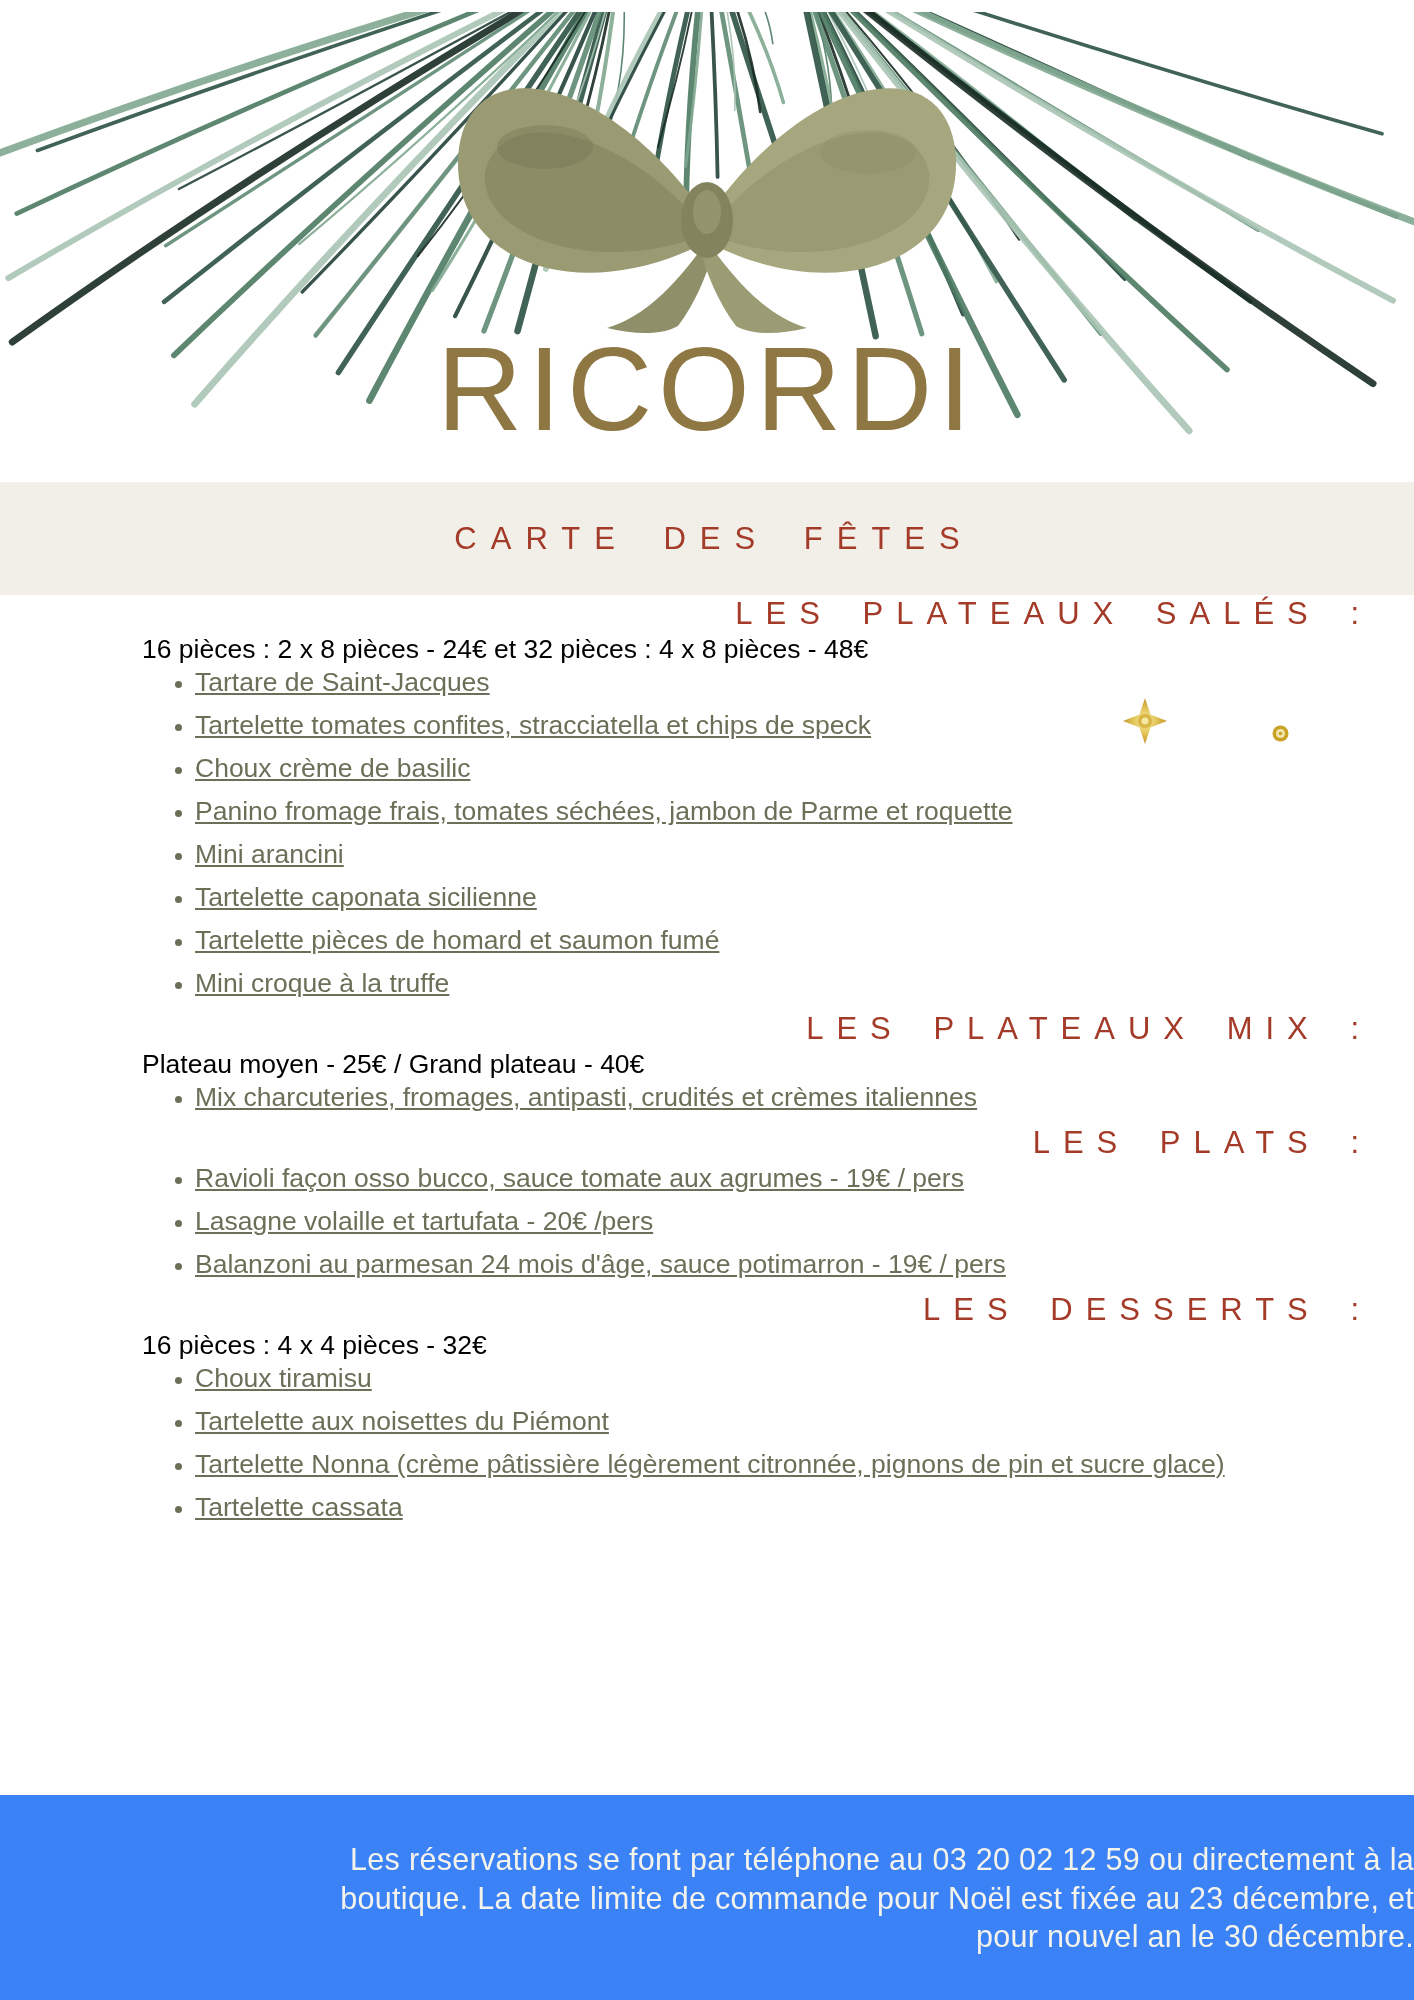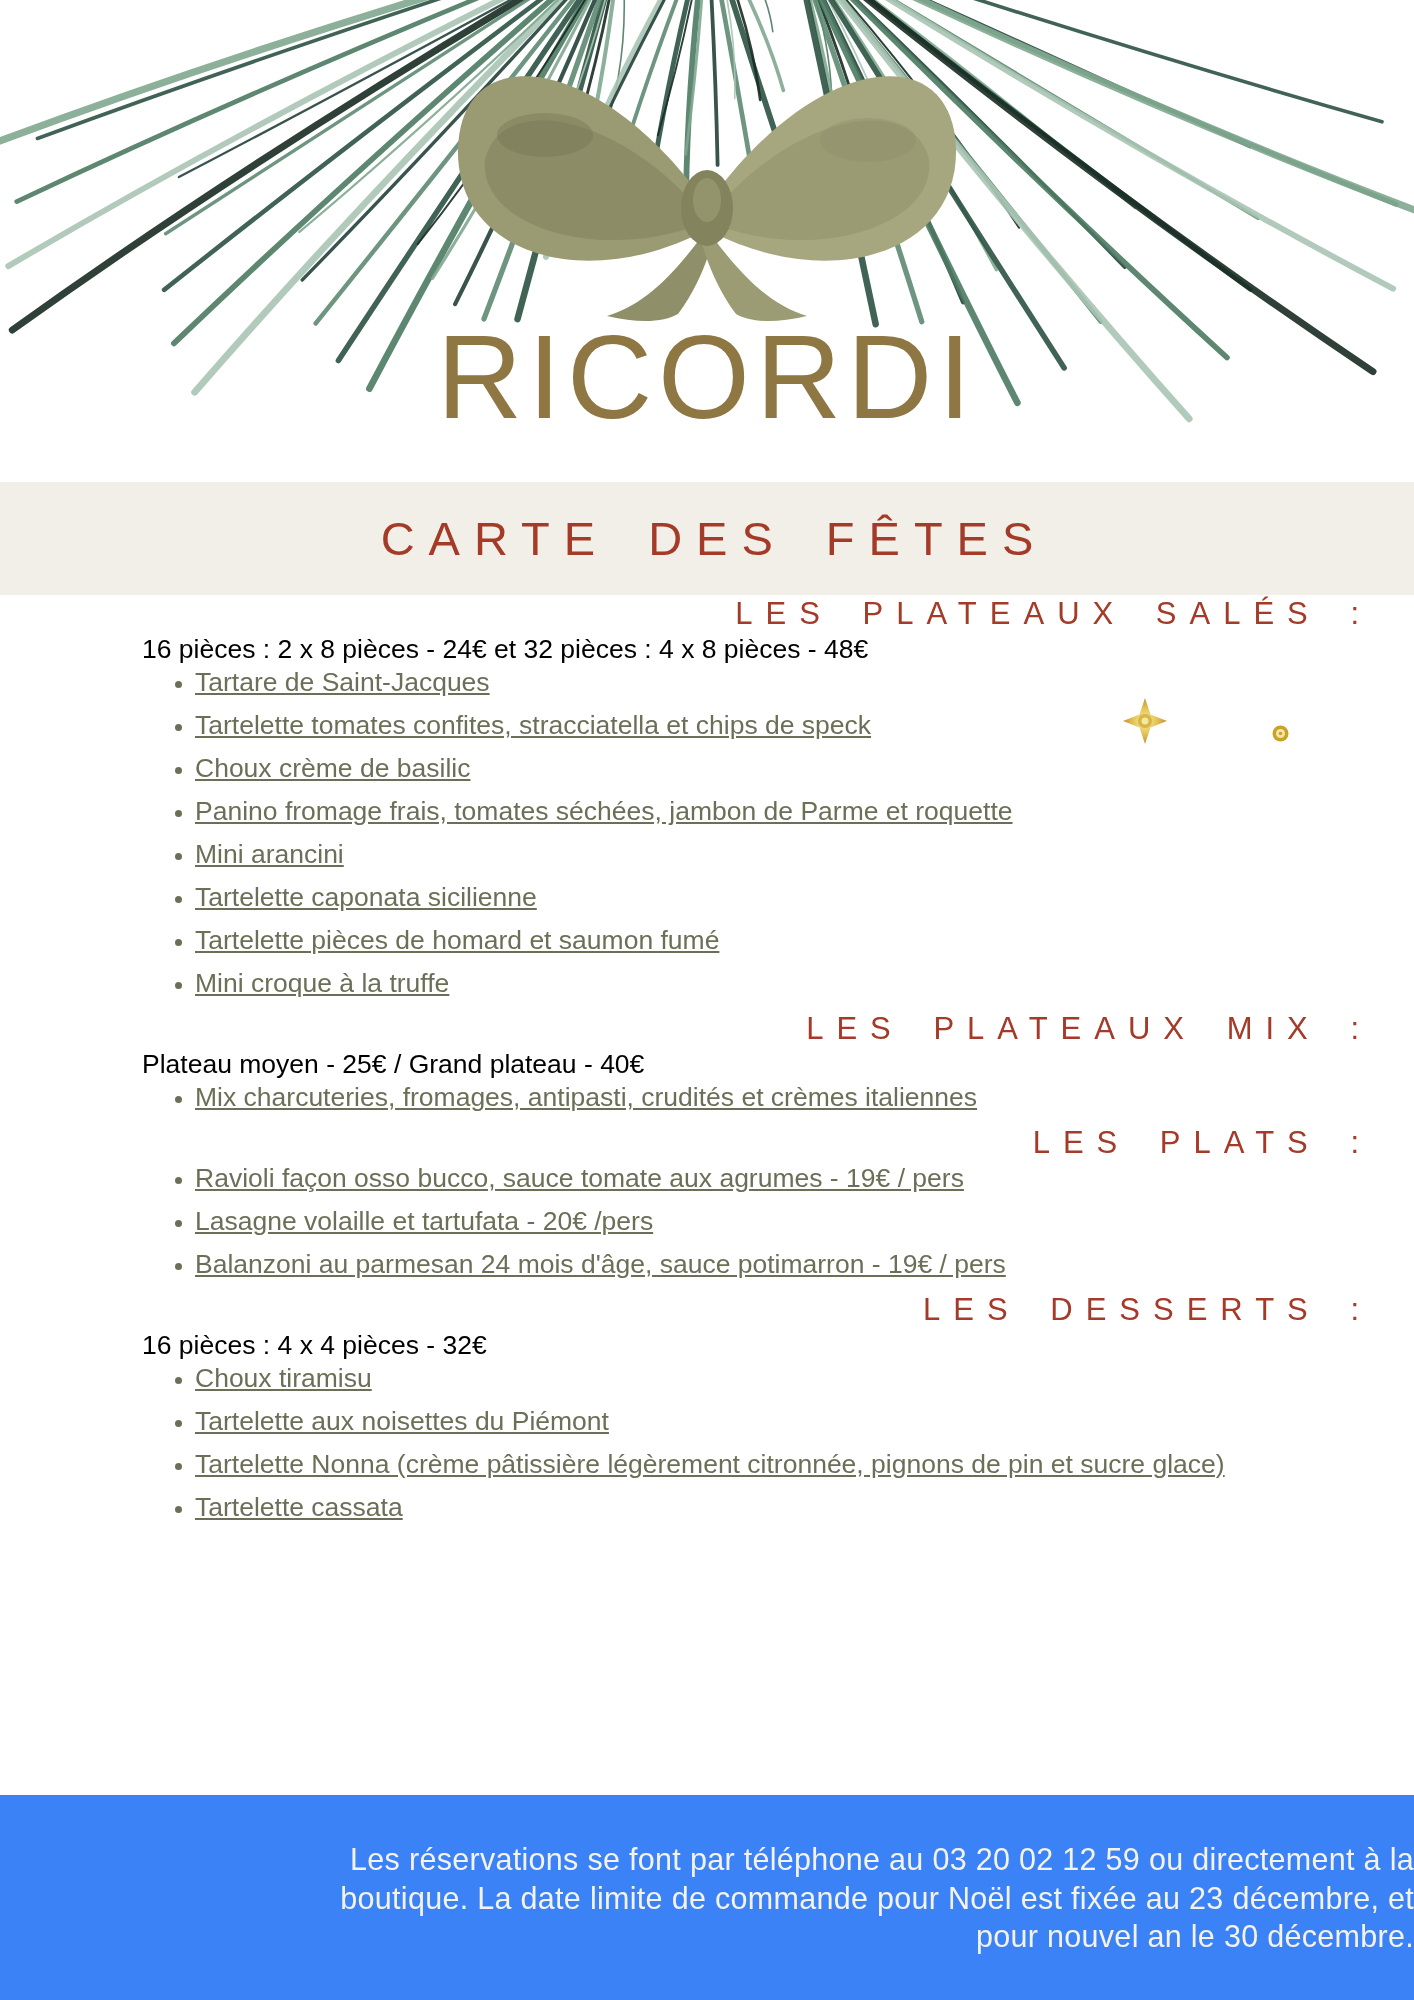--- a/index.html
+++ b/index.html
@@ -1,28 +1,28 @@
 <!DOCTYPE html>
 <html><head>
 <meta charset="utf-8">
 <style>
   html,body{margin:0;padding:0;background:#ffffff;}
   .page{position:relative;width:1414px;height:2000px;background:#ffffff;overflow:hidden;
         font-family:"Liberation Sans",sans-serif;}
 
   
-  .hero{position:absolute;top:0;left:0;width:1414px;height:482px;}
+  .hero{position:absolute;top:12px;left:0;width:1414px;height:482px;}
   .hero svg{position:absolute;top:0;left:0;}
   .brand-title{position:absolute;top:316px;left:0;width:100%;text-align:center;
     font-size:118px;line-height:1.05;font-weight:300;color:#8E7742;letter-spacing:6px;}
 
   
   .band{position:absolute;top:482px;left:0;width:1414px;height:113px;background:#F2EFE9;
         display:flex;align-items:center;justify-content:center;}
-  .band h1{margin:0;padding-left:14px;font-size:47px;font-weight:400;color:#A43A28;
+  .band h1{margin:0;padding-left:14px;font-size:31px;font-weight:400;color:#A43A28;
            letter-spacing:14px;word-spacing:12px;}
 
   
   .orn{position:absolute;}
   .orn.star{left:1123px;top:698px;}
   .orn.bead{left:1272px;top:725px;}
 
   
   .content{position:absolute;top:595px;left:142px;width:1230px;color:#6C6F58;}
   h2.sec{margin:0;color:#A43A28;font-size:31px;line-height:1.2;font-weight:500;

